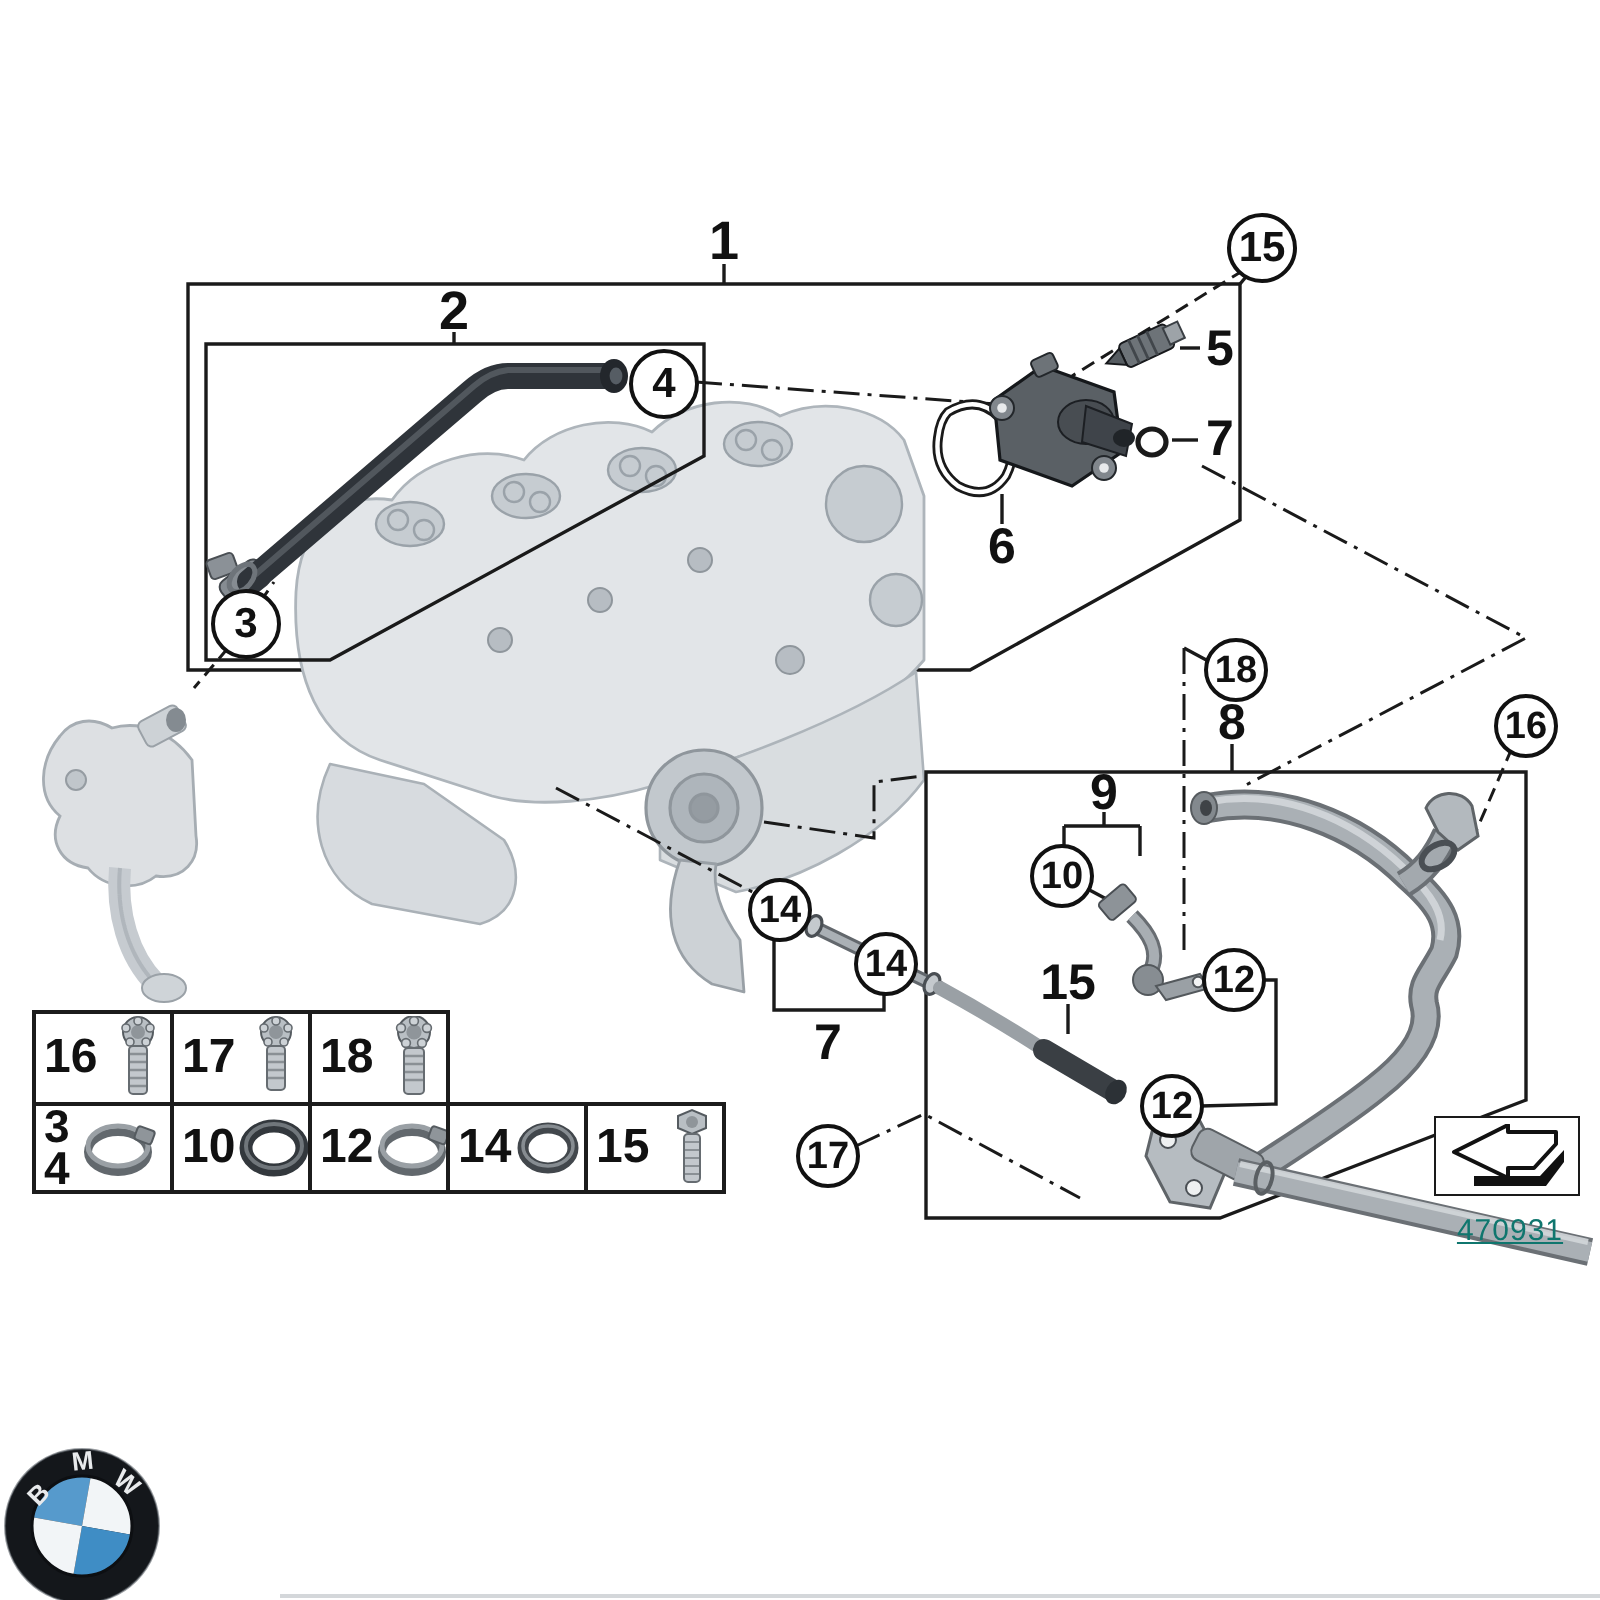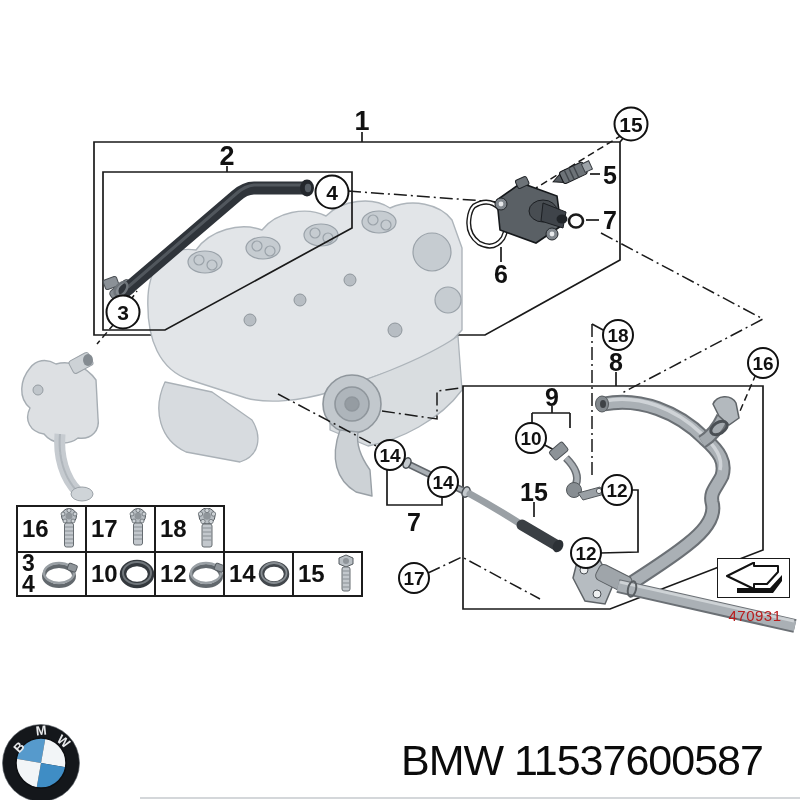--- a/index.html
+++ b/index.html
@@ -23,21 +23,21 @@
   .lcell{width:71px;height:48px;border:2px solid #1c1c1c;margin-left:-2px;box-sizing:border-box;
          background:#fff;display:flex;align-items:center;justify-content:space-between;
          padding:1px 5px 1px 4px;}
   .lrow2 .lcell{margin-top:-2px;height:46px;}
   .lnum{font-weight:bold;font-size:24px;color:#111;line-height:0.92;}
   .lnum.two{font-size:23px;}
   
   .arrowbox{position:absolute;left:717px;top:558px;width:73px;height:40px;border:1.7px solid #1a1a1a;
             box-sizing:border-box;background:#fff;z-index:6;display:flex;align-items:center;justify-content:center;}
   .drawnum{position:absolute;left:755px;top:607px;transform:translateX(-50%);font-size:15px;
-           color:#b91c1c;letter-spacing:.5px;z-index:6;}
+           color:#0f766e;letter-spacing:.5px;z-index:6;text-decoration:underline;}
   
   .ptext{position:absolute;left:401px;top:736px;font-size:43px;color:#0b0b0b;z-index:6;
          letter-spacing:-1px;white-space:nowrap;}
   .logo{position:absolute;left:0px;top:722px;z-index:6;}
   .baseline{position:absolute;left:140px;top:797px;width:660px;height:2px;background:#d4d7da;z-index:2;}
 </style>
 </head>
 <body>
 
 <div class="wrap">
@@ -355,15 +355,14 @@
       <path d="M41,41 L41,66 A25,25 0 0 1 16,41 Z" fill="#f2f5f7"></path>
       <path d="M16,41 A25,25 0 0 1 41,16 L41,41 Z" fill="#ffffff" opacity=".12"></path>
     </g>
     <circle cx="41" cy="41" r="25" fill="none" stroke="#0d0f12" stroke-width="1.5"></circle>
     <text x="15" y="30" font-size="13" font-weight="bold" fill="#e8eaec" font-family="Liberation Sans, sans-serif" transform="rotate(-46 19 26)">B</text>
     <text x="36" y="13" font-size="13" font-weight="bold" fill="#e8eaec" font-family="Liberation Sans, sans-serif" transform="rotate(-6 40 10)">M</text>
     <text x="57" y="22" font-size="13" font-weight="bold" fill="#e8eaec" font-family="Liberation Sans, sans-serif" transform="rotate(40 61 19)">W</text>
   </svg>
     </span>
 
-  <div class="ptext"><span>BMW</span> <span>11537600587</span></div>
 
 </div>
 
 </body></html>

